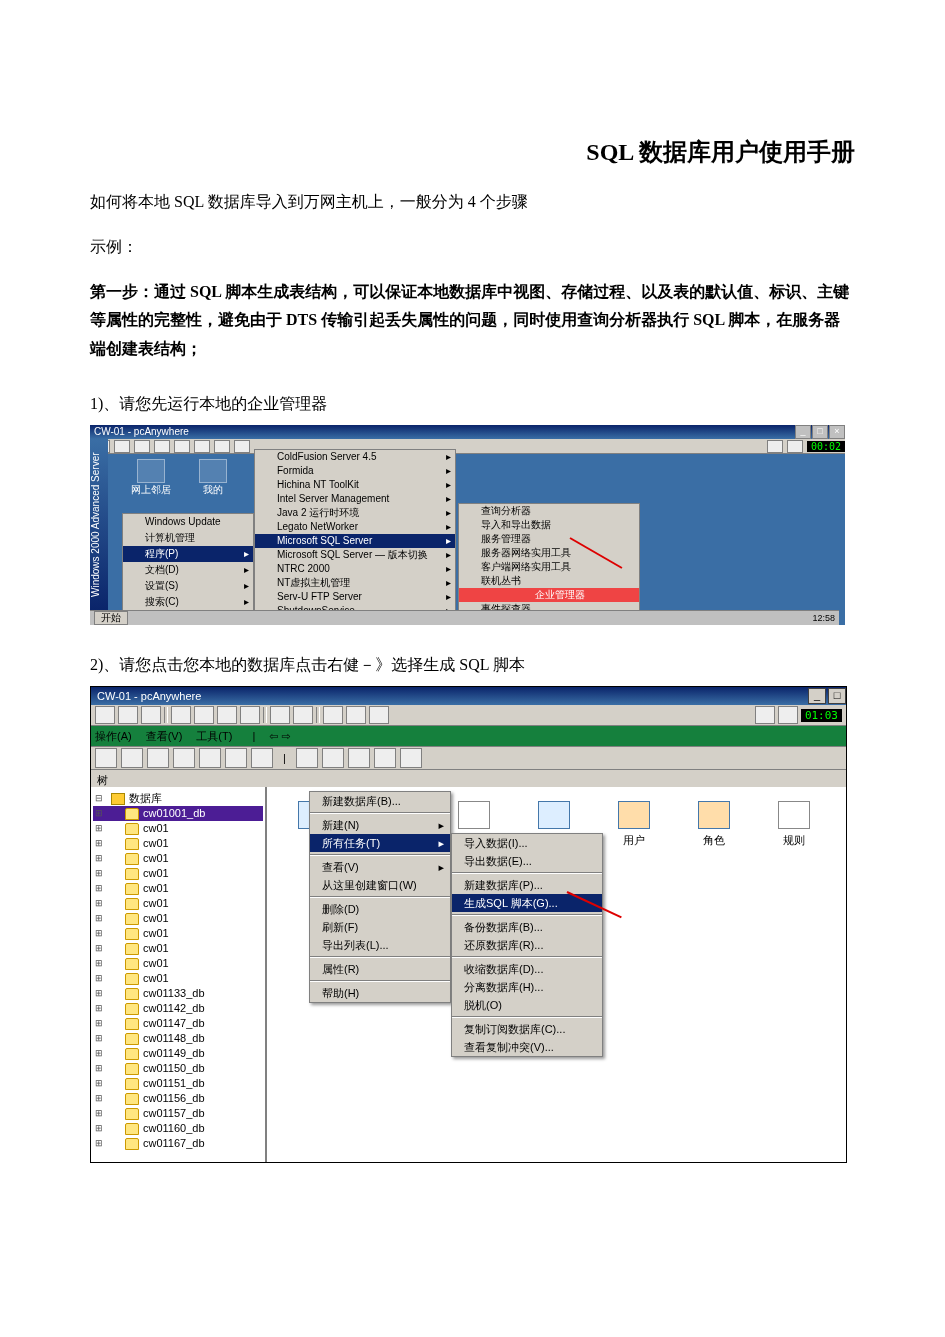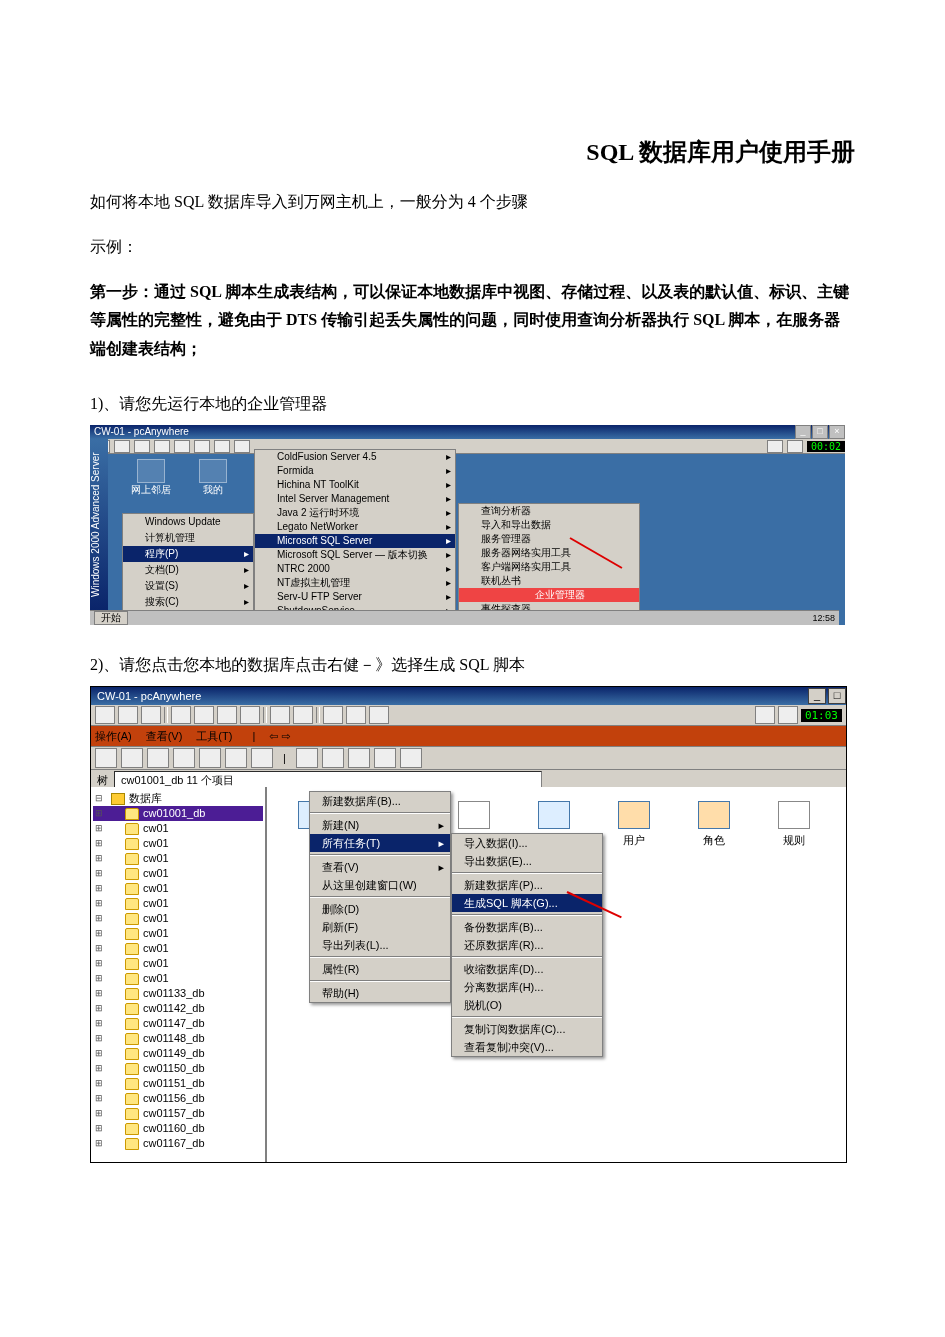--- a/index.html
+++ b/index.html
@@ -142,21 +142,21 @@
     .shot2 .titlebar .btns span { width:16px; height:14px; background:#d4d0c8; border:1px solid #404040; margin-left:2px; text-align:center; line-height:12px; color:#000; }
     .pcbar2 {
       height:20px; background:#d4d0c8; border-bottom:1px solid #808080;
       display:flex; align-items:center; gap:3px; padding:0 4px;
     }
     .pcbar2 .b { width:18px; height:16px; border:1px solid #808080; background:#eee; }
     .pcbar2 .sep { width:2px; height:16px; border-left:1px solid #808080; border-right:1px solid #fff; }
     .pcbar2 .spacer { flex:1; }
     .pcbar2 .digits { background:#000; color:#0f0; font-family:monospace; padding:0 4px; }
     .mmcmenu {
-      height:20px; background:#c2410c; display:flex; align-items:center; gap:14px;
+      height:20px; background:#15803d; display:flex; align-items:center; gap:14px;
       padding-left:4px; border-bottom:1px solid #808080;
     }
     .mmcmenu span { text-decoration:underline; text-decoration-color:transparent; }
     .mmctool {
       height:22px; background:#d4d0c8; display:flex; align-items:center; gap:4px;
       padding-left:4px; border-bottom:1px solid #808080;
     }
     .mmctool .b { width:20px; height:18px; border:1px solid #808080; background:#eee; }
     .pathbar {
       height:20px; background:#d4d0c8; display:flex; align-items:center;
@@ -356,21 +356,20 @@
       <span class="b"></span>
       <span style="padding:0 6px">|</span>
       <span class="b"></span>
       <span class="b"></span>
       <span class="b"></span>
       <span class="b"></span>
       <span class="b"></span>
     </div>
     <div class="pathbar">
       <span class="lbl">树</span>
-      <div class="field">cw01001_db    11 个项目</div>
     </div>
 
     <div class="mmcbody">
       <div class="tree">
         <div class="node root folder"><span class="ico"></span><span>数据库</span></div>
         <div class="node cyl folder sel" style="padding-left:32px"><span class="ico db"></span><span>cw01001_db</span></div>
         <div class="node cyl" style="padding-left:32px"><span class="ico db"></span><span>cw01</span></div>
         <div class="node cyl" style="padding-left:32px"><span class="ico db"></span><span>cw01</span></div>
         <div class="node cyl" style="padding-left:32px"><span class="ico db"></span><span>cw01</span></div>
         <div class="node cyl" style="padding-left:32px"><span class="ico db"></span><span>cw01</span></div>

